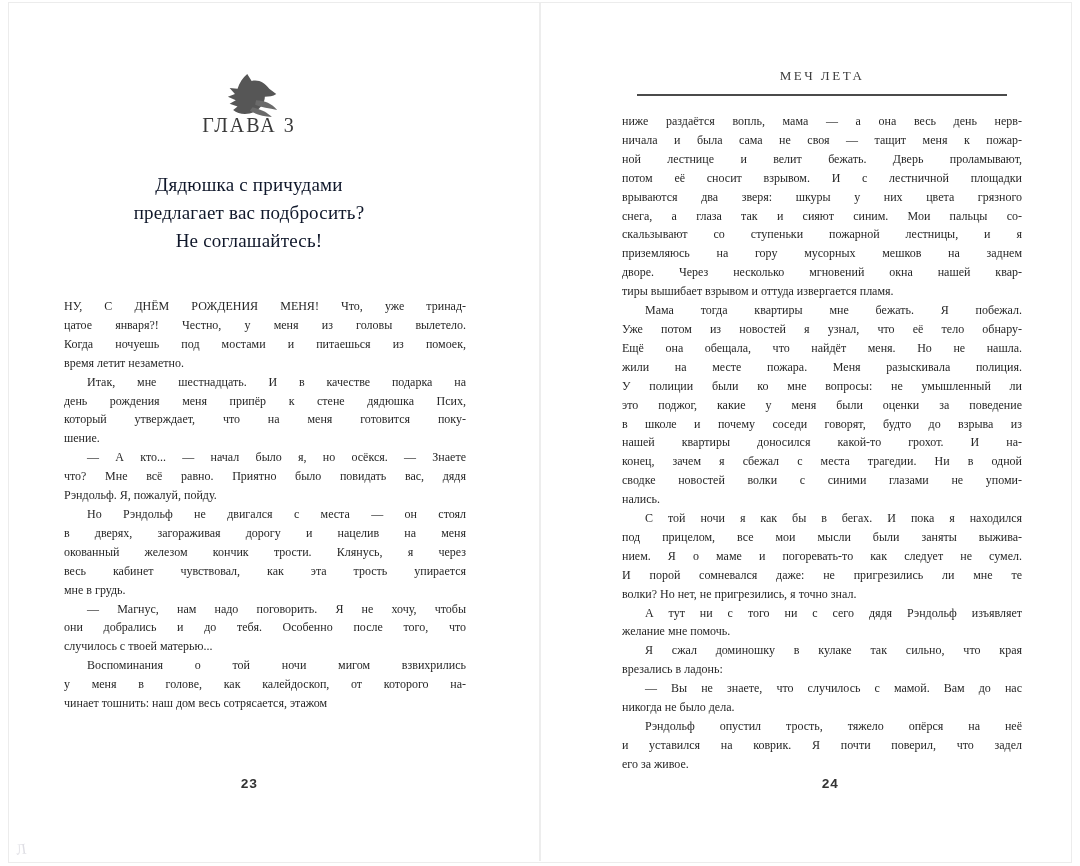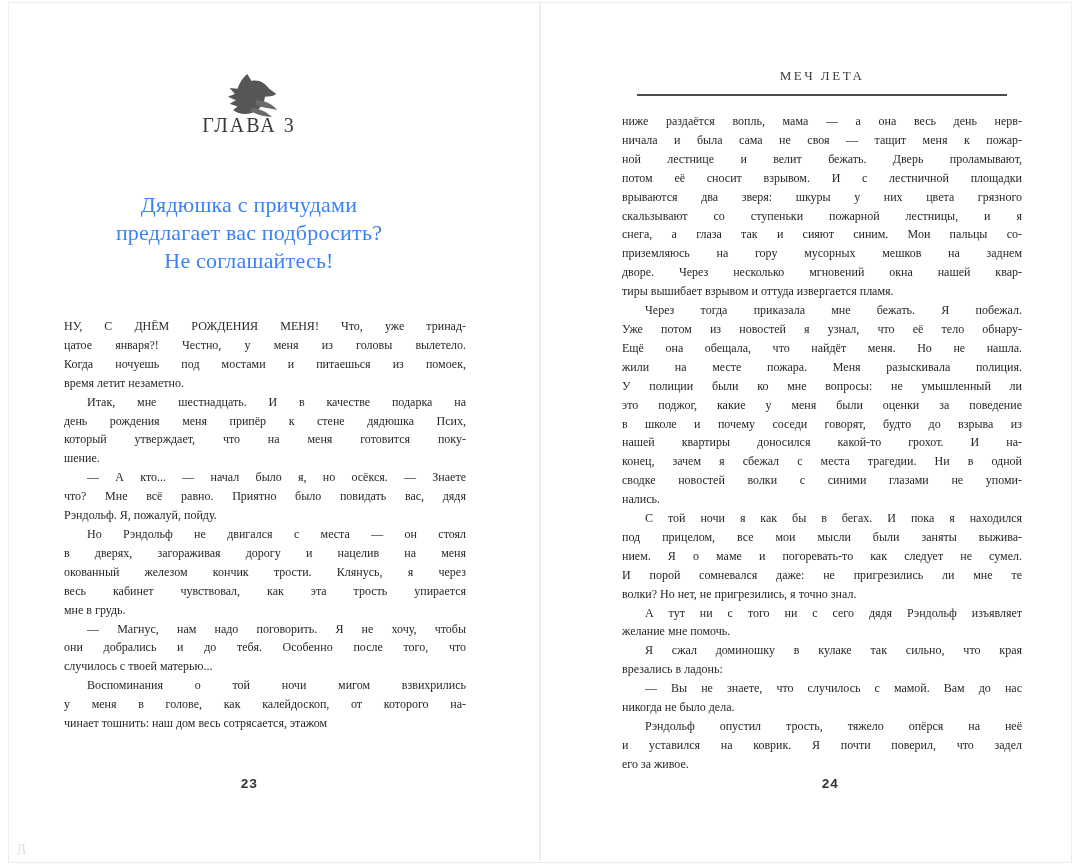--- a/index.html
+++ b/index.html
@@ -22,23 +22,23 @@
   
   #page-left{position:absolute;left:64px;top:0;width:402px;}
   .heading{width:370px;text-align:center;}
   .wolf-wrap{margin-top:73px;height:44px;}
   .wolf-wrap svg{display:inline-block;}
   .chapter-label{
     font-size:20px;line-height:16px;letter-spacing:2px;
     color:#3a3a3a;
   }
   .chapter-title{
-    margin-top:58px;
-    font-size:22px;line-height:28px;letter-spacing:.2px;
-    color:#3b82f6;
+    margin-top:38px;
+    font-size:19px;line-height:28px;letter-spacing:.2px;
+    color:#0f172a;
   }
   
   #page-right{position:absolute;left:622px;top:0;width:400px;}
   .running-header{
     margin-top:68px;text-align:center;
     font-size:13px;line-height:15px;letter-spacing:2.5px;
     color:#3d3d3d;
   }
   .header-rule{width:370px;height:2px;background:#4b4b4b;margin:11px auto 0;}
   
@@ -131,28 +131,28 @@
 <div id="page-right">
   <div class="running-header">МЕЧ ЛЕТА</div>
   <div class="header-rule"></div>
   <div class="body-text" id="right-body">
       <div class="para">
         <div class="line">ниже раздаётся вопль, мама — а она весь день нерв-</div>
         <div class="line">ничала и была сама не своя — тащит меня к пожар-</div>
         <div class="line">ной лестнице и велит бежать. Дверь проламывают,</div>
         <div class="line">потом её сносит взрывом. И с лестничной площадки</div>
         <div class="line">врываются два зверя: шкуры у них цвета грязного</div>
+        <div class="line">снега, а глаза так и сияют синим. Мои пальцы со-</div>
         <div class="line">скальзывают со ступеньки пожарной лестницы, и я</div>
-        <div class="line">снега, а глаза так и сияют синим. Мои пальцы со-</div>
         <div class="line">приземляюсь на гору мусорных мешков на заднем</div>
         <div class="line">дворе. Через несколько мгновений окна нашей квар-</div>
         <div class="line end">тиры вышибает взрывом и оттуда извергается пламя.</div>
       </div>
       <div class="para indent">
-        <div class="line">Через тогда приказала мне бежать. Я побежал.</div>
+        <div class="line">Мама тогда квартиры мне бежать. Я побежал.</div>
         <div class="line">Уже потом из новостей я узнал, что её тело обнару-</div>
         <div class="line">Ещё она обещала, что найдёт меня. Но не нашла.</div>
         <div class="line">жили на месте пожара. Меня разыскивала полиция.</div>
         <div class="line">У полиции были ко мне вопросы: не умышленный ли</div>
         <div class="line">это поджог, какие у меня были оценки за поведение</div>
         <div class="line">в школе и почему соседи говорят, будто до взрыва из</div>
         <div class="line">нашей квартиры доносился какой-то грохот. И на-</div>
         <div class="line">конец, зачем я сбежал с места трагедии. Ни в одной</div>
         <div class="line">сводке новостей волки с синими глазами не упоми-</div>
         <div class="line end">нались.</div>

